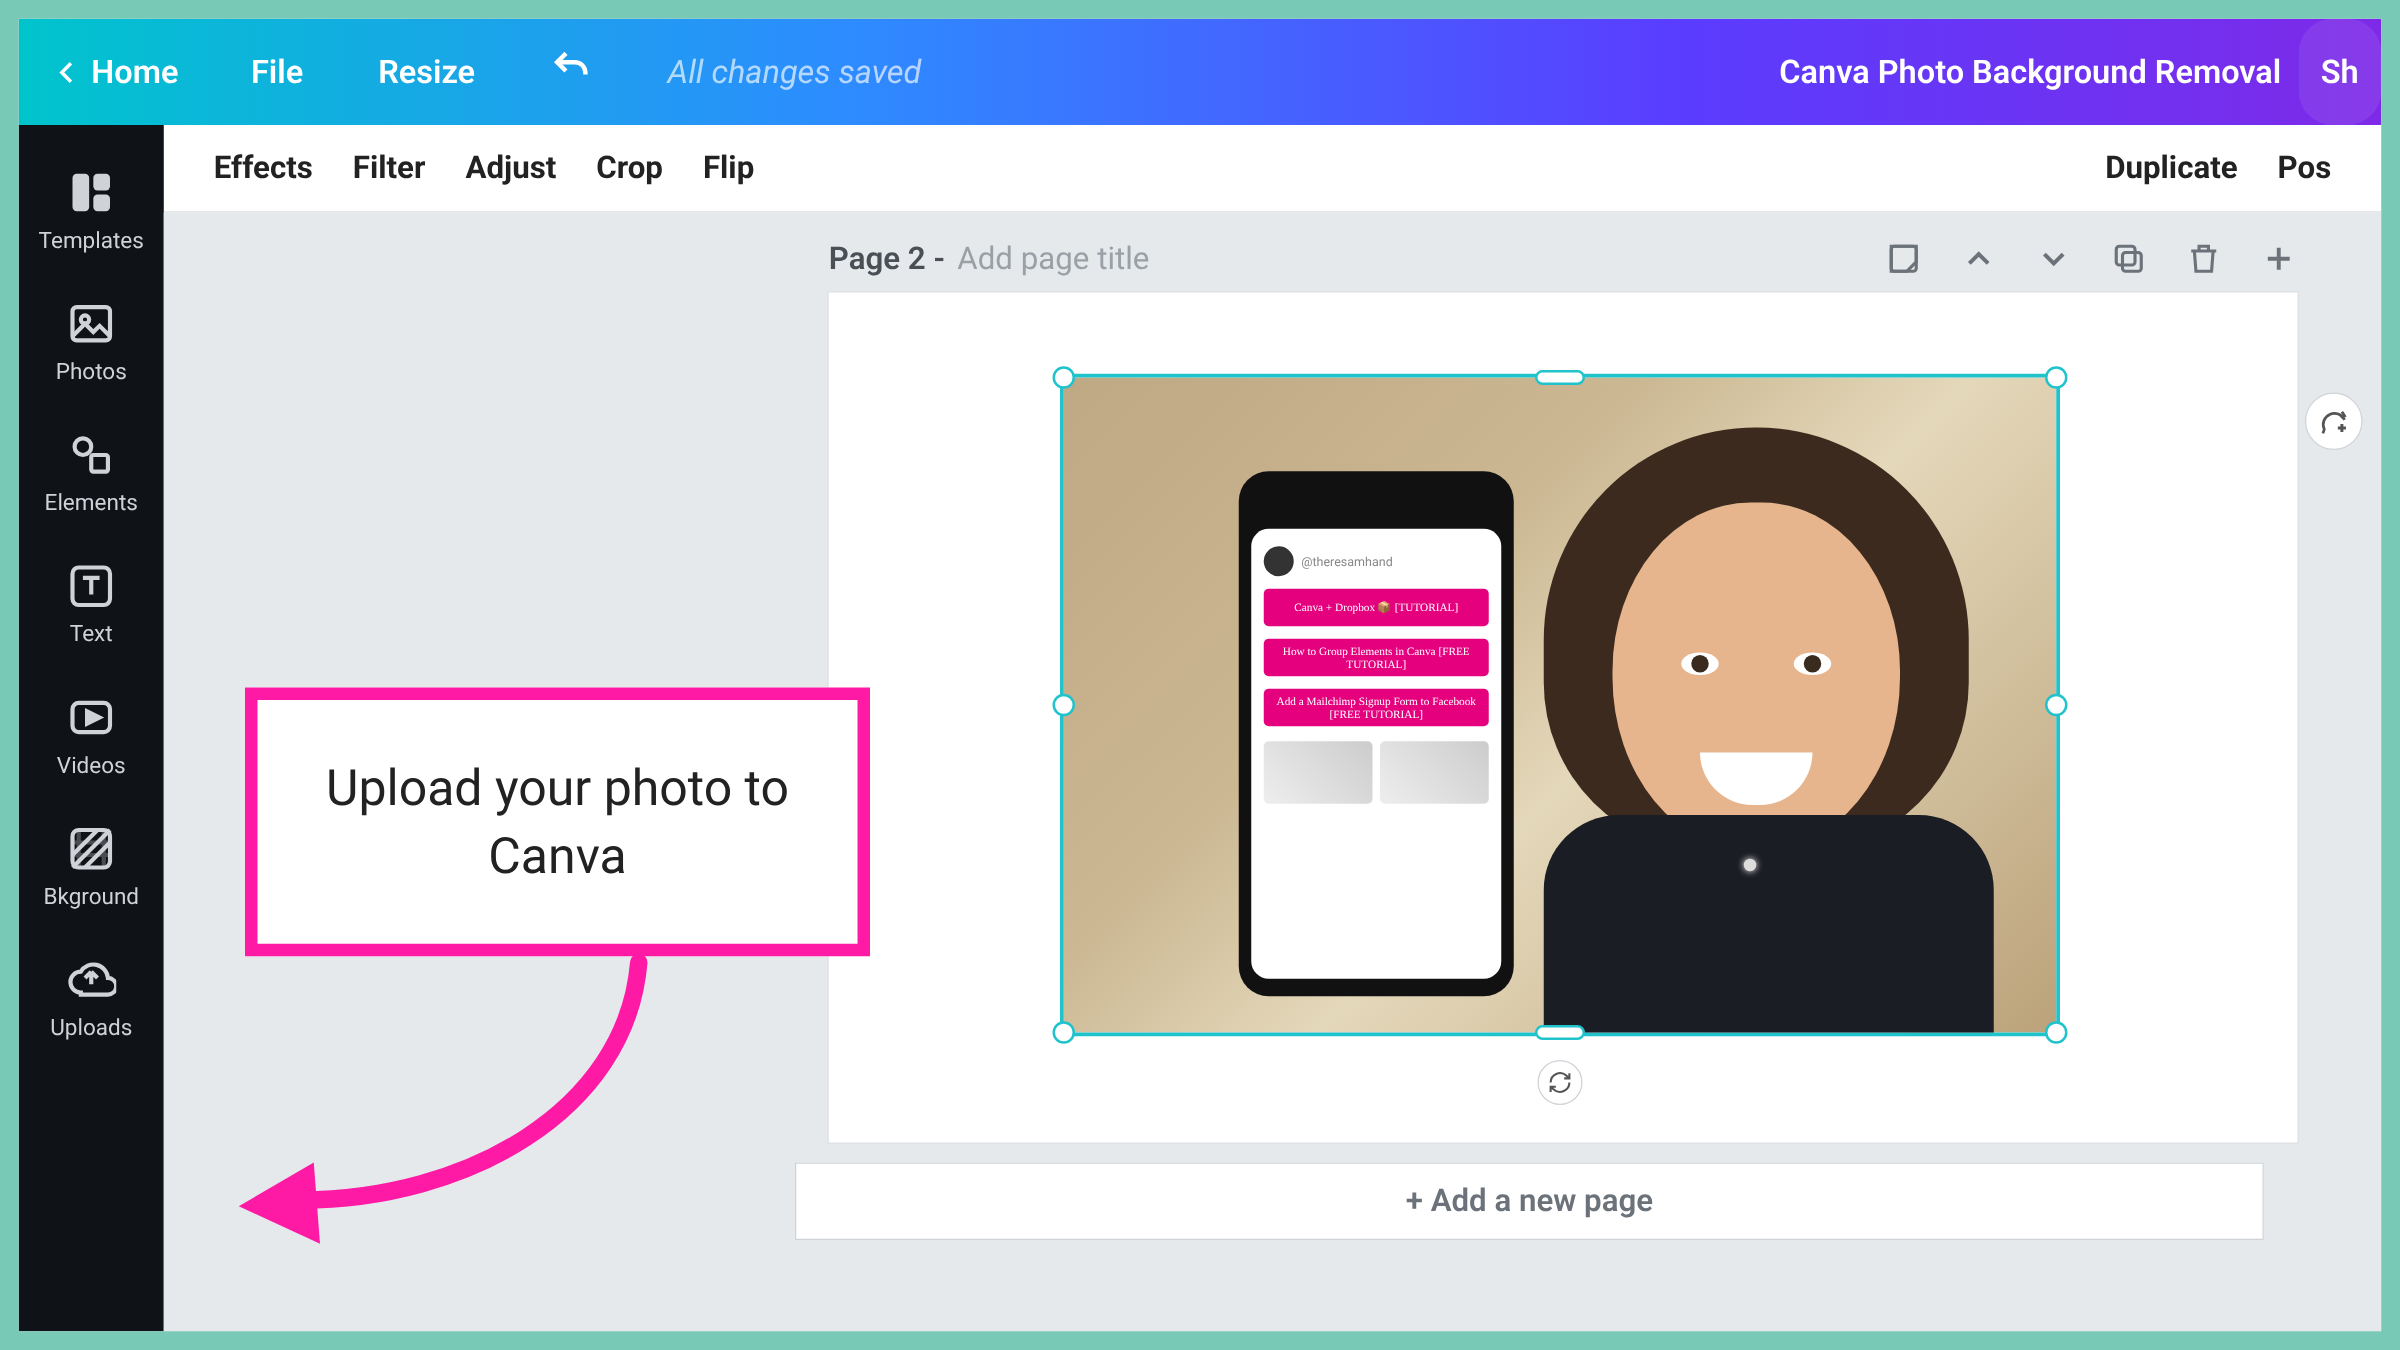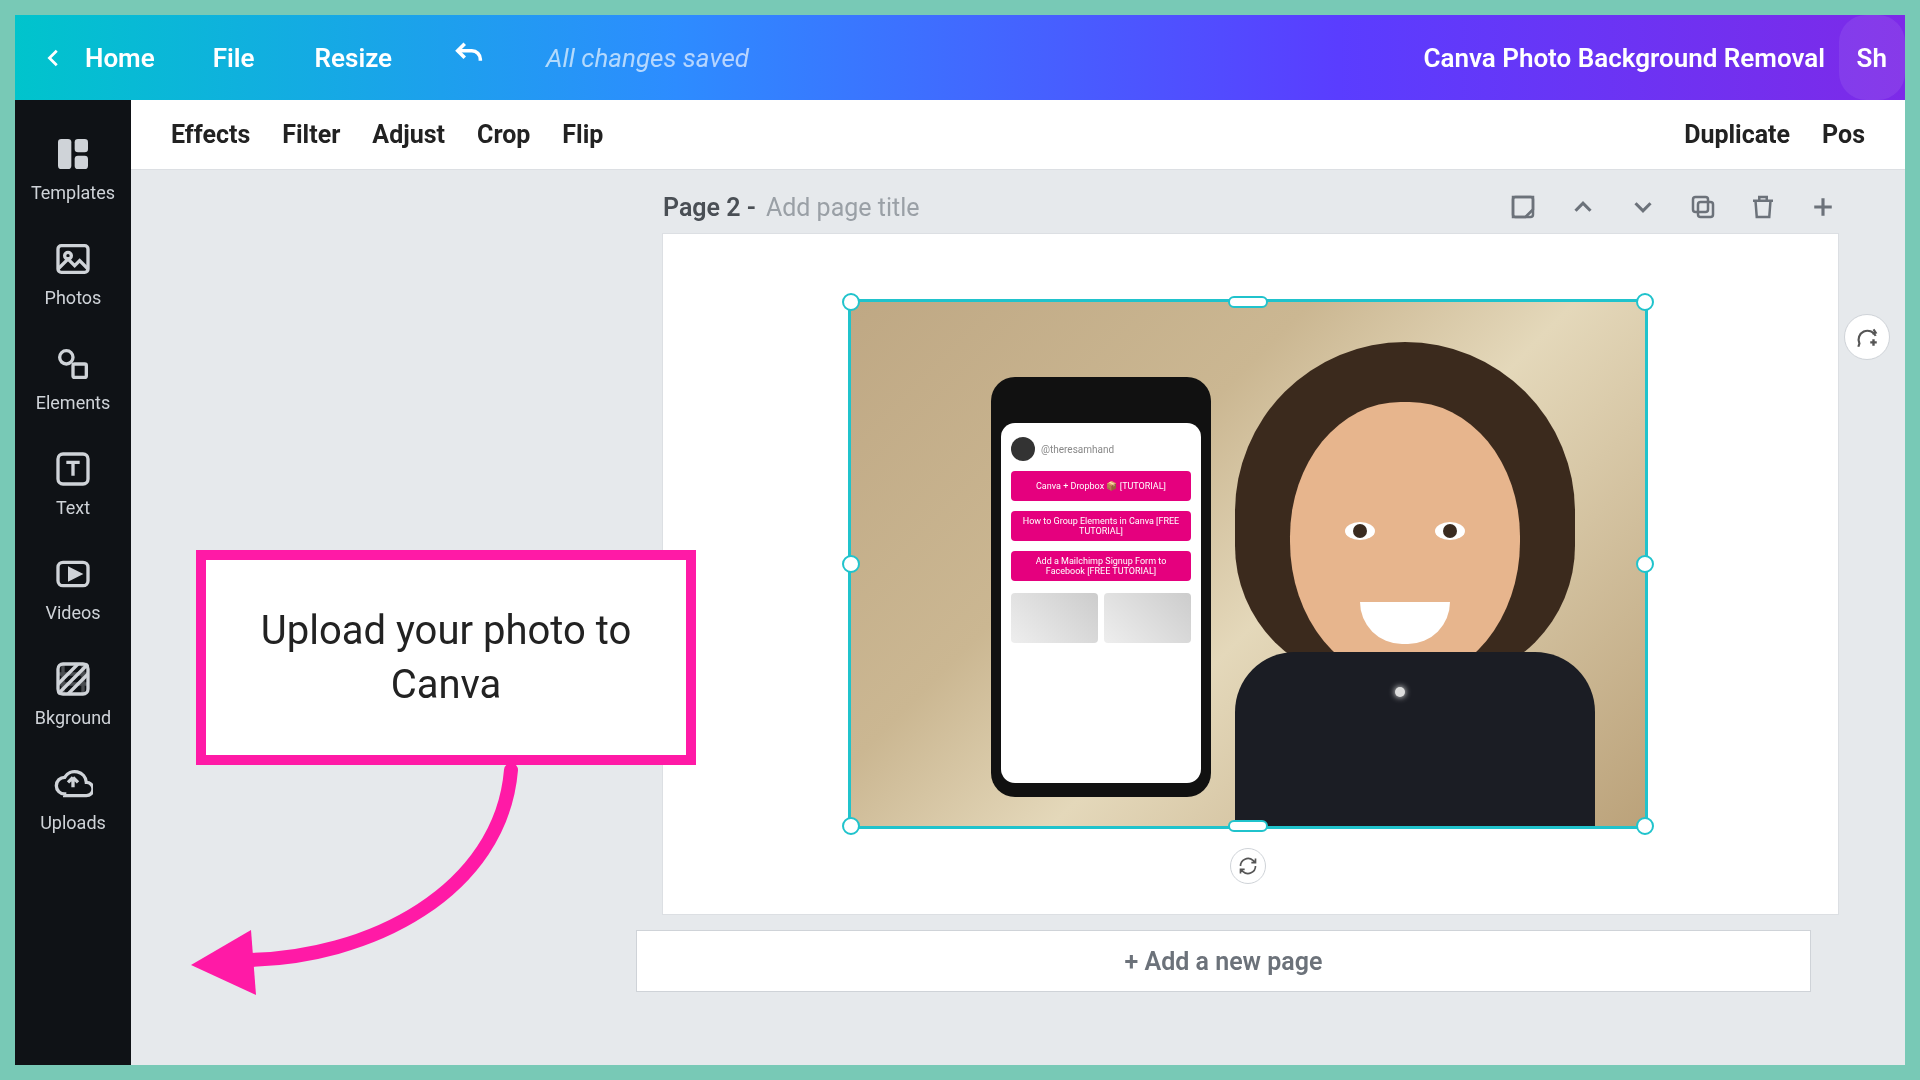--- a/index.html
+++ b/index.html
@@ -9,21 +9,21 @@
 
   .frame { width: 1890px; height: 1050px; background: #e6e9ec; position: relative; overflow: hidden; }
 
   
   .topbar {
     height: 85px;
     background: linear-gradient(90deg, #00c4cc 0%, #2d8cff 35%, #5a3dff 70%, #7d2ae8 100%);
     display: flex; align-items: center; color: #fff; font-size: 26px; font-weight: 600;
     position: relative;
   }
-  .topbar .home { display: flex; align-items: center; gap: 20px; padding: 0 28px; cursor: pointer; }
+  .topbar .home { display: flex; align-items: center; gap: 8px; padding: 0 28px; cursor: pointer; }
   .topbar .home svg { width: 22px; height: 22px; }
   .topbar .menuitem { padding: 0 30px; cursor: pointer; font-weight: 600; }
   .topbar .undo { padding: 0 30px; cursor: pointer; }
   .topbar .undo svg { width: 34px; height: 34px; }
   .topbar .save-status { font-style: italic; color: rgba(255,255,255,0.65); font-weight: 400; padding-left: 30px; }
   .topbar .doc-title { position: absolute; right: 80px; font-weight: 600; }
   .topbar .share { position: absolute; right: 0; padding: 0 18px; height: 100%; display:flex; align-items:center; background: rgba(255,255,255,0.08); border-radius: 27px; }
 
   
   .toolbar2 {
@@ -66,21 +66,21 @@
   .sel .h-ml { left:-9px; top:calc(50% - 9px);} .sel .h-mr { right:-9px; top:calc(50% - 9px);}
   .sel .h-tc { left:calc(50% - 20px); top:-6px; width:40px; height:12px; border-radius:6px;}
   .sel .h-bc { left:calc(50% - 20px); bottom:-6px; width:40px; height:12px; border-radius:6px;}
 
   
   .photo { position:absolute; inset:0; overflow:hidden; }
   .phone { position:absolute; left:140px; top:75px; width:220px; height:420px; background:#111; border-radius:24px; }
   .phone .screen { position:absolute; left:10px; top:14px; right:10px; bottom:14px; background:#fff; border-radius:14px; padding:14px 10px;margin-top:32px; }
   .phone .avatar { width:24px; height:24px; border-radius:50%; background:#333; display:inline-block; vertical-align:middle; }
   .phone .uname { display:inline-block; margin-left:6px; font-size:10px; color:#888; }
-  .phone .pill { margin-top:10px; height:30px; border-radius:4px; background:#e5007e; color:#fff; font-size:9px; display:flex; align-items:center; justify-content:center; padding:0 6px; text-align:center; }
+  .phone .pill { margin-top:10px; height:30px; border-radius:4px; background:#e5007e; color:#fff; font-size:9px; display:flex; align-items:center; justify-content:center; padding:0 6px; text-align:center;font-family:Liberation Serif, serif; }
   .phone .thumbs { margin-top:12px; display:flex; gap:6px; }
   .phone .thumb { flex:1; height:50px; background:linear-gradient(45deg,#eee,#ccc); border-radius:4px; }
   .person { position:absolute; right:30px; top:20px; width:420px; height:500px; }
   .hair { position:absolute; left:40px; top:20px; width:340px; height:340px; background:#3b2a1d; border-radius:50% 50% 40% 40%; }
   .face { position:absolute; left:95px; top:80px; width:230px; height:280px; background:#e7b58d; border-radius:48% 48% 50% 50%; }
   .eye { position:absolute; width:30px; height:18px; background:#fff; border-radius:50%; top:120px; }
   .eye::after { content:""; position:absolute; left:8px; top:2px; width:14px; height:14px; background:#3a2b1f; border-radius:50%; }
   .eye.l { left:55px; } .eye.r { right:55px; }
   .mouth { position:absolute; left:70px; top:200px; width:90px; height:42px; background:#fff; border-radius:0 0 45px 45px; }
   .body { position:absolute; left:40px; top:330px; width:360px; height:200px; background:#1b1d24; border-radius:60px 60px 0 0; }

